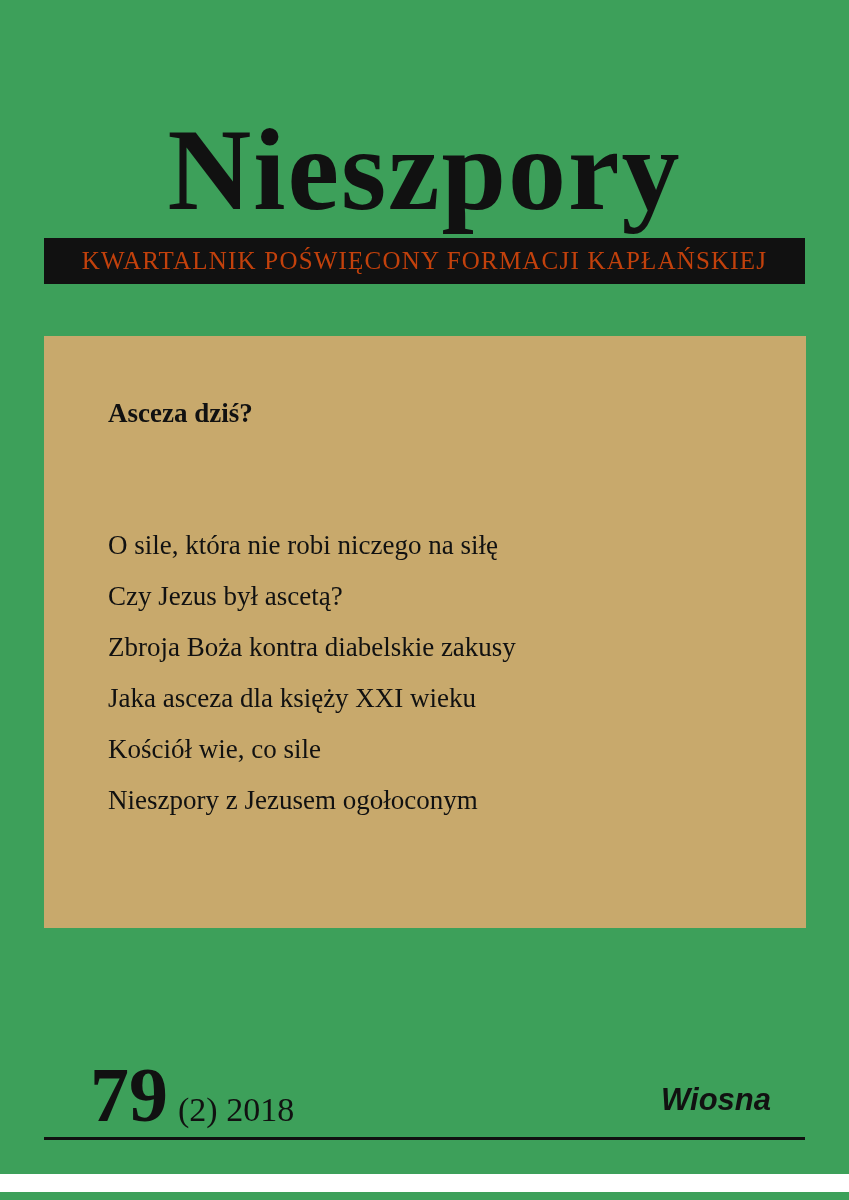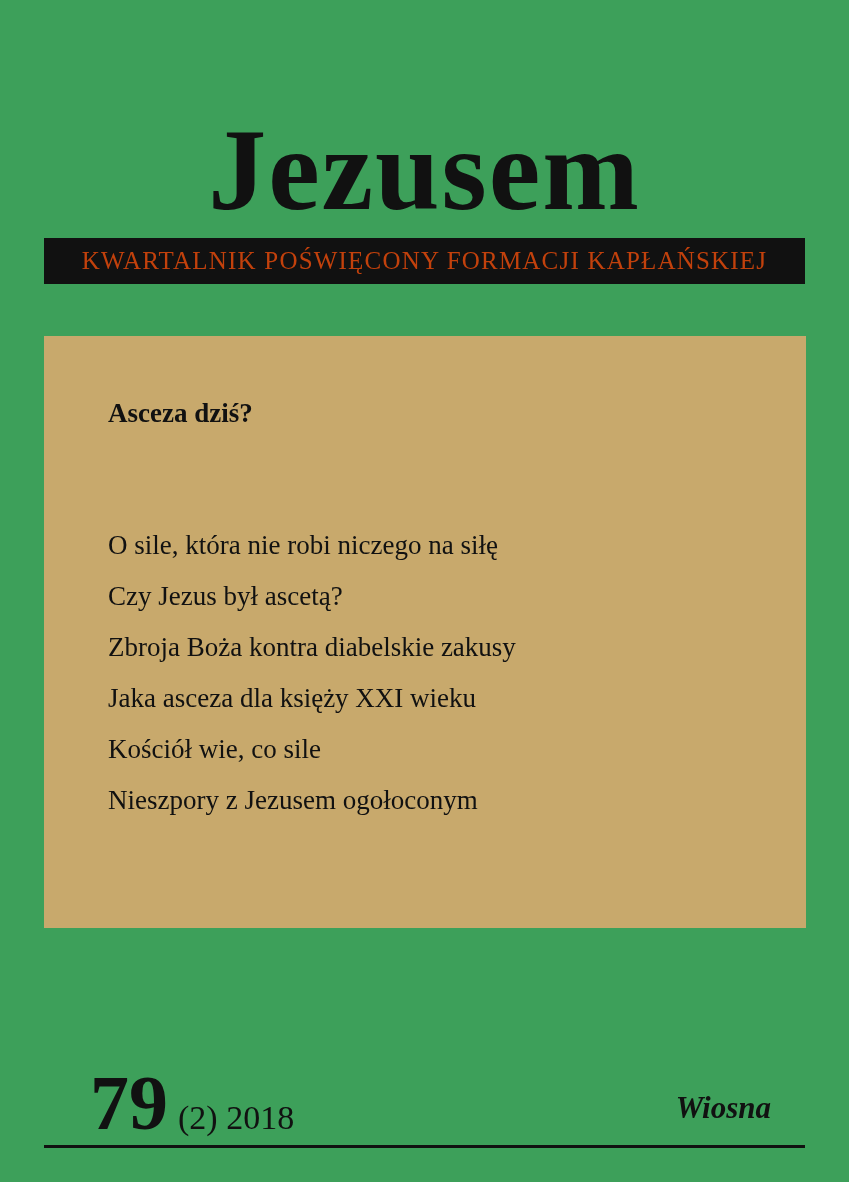--- a/index.html
+++ b/index.html
@@ -87,21 +87,21 @@
     color: #111111;
     line-height: 1.0;
     margin-bottom: 24px;
     white-space: nowrap;
   }
   
   .footer {
     position: absolute;
     left: 0;
     right: 0;
-    bottom: 0;
+    bottom: 8px;
     height: 182px;
   }
   .issue-block {
     position: absolute;
     left: 90px;
     bottom: 62px;
     display: flex;
     align-items: baseline;
   }
   .issue-number {
@@ -114,21 +114,21 @@
   .issue-sub {
     font-family: "Liberation Serif", serif;
     font-size: 34px;
     color: #111111;
     margin-left: 10px;
   }
   .season {
     position: absolute;
     right: 78px;
     bottom: 74px;
-    font-family: Liberation Serif, serif;
+    font-family: Liberation Sans, sans-serif;
     font-weight: bold;
     font-style: italic;
     font-size: 31px;
     color: #111111;
   }
   .bottom-rule {
     position: absolute;
     left: 44px;
     right: 44px;
     bottom: 52px;
@@ -143,21 +143,21 @@
     height: 18px;
     background: #ffffff;
   }
 </style>
 </head>
 <body>
 
 <div class="cover">
 
   <div class="masthead">
-    <h1 class="journal-title">Jezusem</h1>
+    <h1 class="journal-title">Nieszpory</h1>
   </div>
 
   <div class="subtitle-bar">
     <span class="subtitle-text">KWARTALNIK POŚWIĘCONY FORMACJI KAPŁAŃSKIEJ</span>
   </div>
 
   <div class="panel">
     <div class="panel-heading">Asceza dziś?</div>
     <div class="toc">
       <div class="toc-item">O sile, która nie robi niczego na siłę</div>

